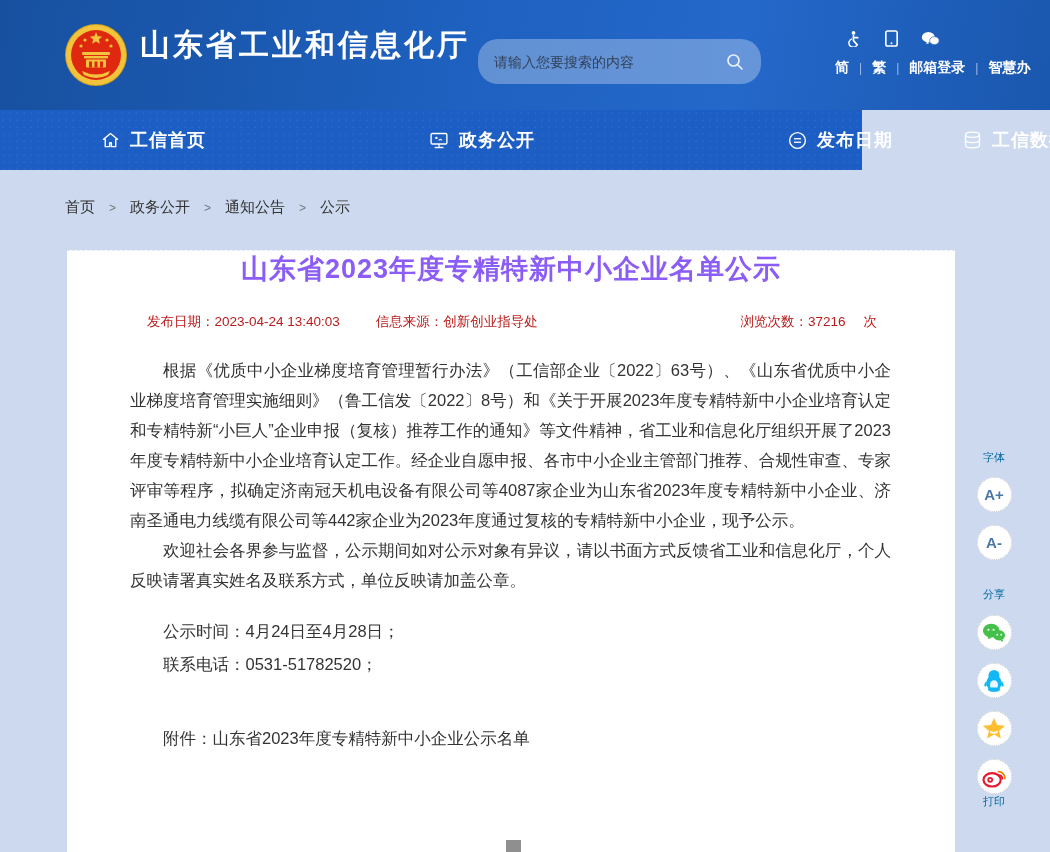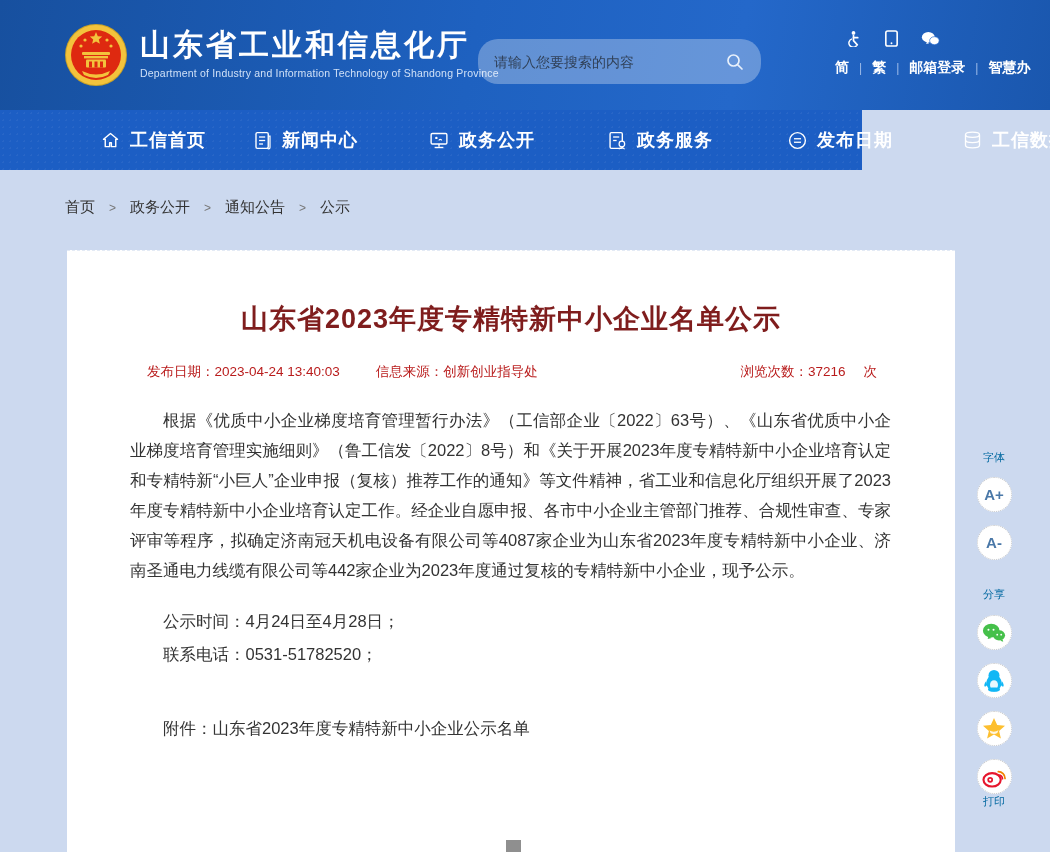--- a/index.html
+++ b/index.html
@@ -32,22 +32,22 @@
 
   
   .breadcrumb { position:absolute; left:65px; top:198px; display:flex; align-items:center;
     font-size:15px; color:#333; }
   .breadcrumb .crumb { cursor:pointer; }
   .breadcrumb .bsep { color:#777; font-size:12px; margin:0 14px; }
 
   
   .card { position:absolute; left:67px; top:250px; width:888px; height:602px; background:#fff;
     border-top:1px dashed #e3eaf5; }
-  .article-title { margin-top:50px; text-align:center; font-size:27px; font-weight:bold;
-    color:#7f1d1d; letter-spacing:1px; }
+  .article-title { text-align:center; font-size:27px; font-weight:bold;
+    color:#8b5cf6; letter-spacing:1px; }
   .meta { margin:26px 78px 0 80px; display:flex; font-size:13.5px; color:#b91c1c; }
   .meta .m-item { margin-right:36px; }
   .meta .m-right { margin-left:auto; margin-right:0; }
   .meta .views-unit { margin-left:18px; }
   .body-text { margin:24px 64px 0 63px; font-size:16.5px; color:#333; line-height:30px;
     text-align:justify; }
   .body-text p { text-indent:2em; }
   .contact { margin:20px 64px 0 63px; font-size:16.5px; color:#333; line-height:33px; }
   .contact div { text-indent:2em; }
   .attachment { margin:47px 64px 0 63px; font-size:16.5px; color:#333; text-indent:2em; cursor:pointer; }
@@ -78,21 +78,20 @@
     <rect x="18" y="29" width="28" height="3" rx="1" fill="#f3c33c"></rect>
     <rect x="20" y="33" width="24" height="2.4" fill="#f3c33c"></rect>
     <rect x="22" y="36.5" width="20" height="8" rx="1" fill="#f3c33c"></rect>
     <rect x="25" y="38.5" width="3" height="6" fill="#de2910"></rect>
     <rect x="30.5" y="38.5" width="3" height="6" fill="#de2910"></rect>
     <rect x="36" y="38.5" width="3" height="6" fill="#de2910"></rect>
     <path d="M18 48 Q32 55 46 48 L44 52 Q32 58 20 52 Z" fill="#f3c33c"></path>
   </svg>
   <div class="site-name">
     <div class="site-title" data-interactable="false">山东省工业和信息化厅</div>
-    <div class="site-sub" data-interactable="false">Department of Industry and Information Technology of Shandong Province</div>
   </div>
 
   <div class="search-box" data-interactable="true">
     <input type="text" data-interactable="true" placeholder="请输入您要搜索的内容" style="">
     <svg width="20" height="20" viewBox="0 0 20 20" data-interactable="true">
       <circle cx="8.5" cy="8.5" r="5.5" fill="none" stroke="#e8f0fb" stroke-width="1.7"></circle>
       <line x1="12.8" y1="12.8" x2="17" y2="17" stroke="#e8f0fb" stroke-width="1.7" stroke-linecap="round"></line>
     </svg>
   </div>
 
@@ -126,49 +125,29 @@
   </div>
 </div>
 
 <div class="nav" data-interactable="false">
   <div class="nav-item" style="left:100px" data-interactable="true">
     <svg width="21" height="21" viewBox="0 0 24 24" data-interactable="false">
       <path d="M12 4 4 10.5h2V19h5v-4.5h2V19h5v-8.5h2z" fill="none" stroke="#fff" stroke-width="1.6" stroke-linejoin="round"></path>
     </svg>
     <span data-interactable="false">工信首页</span>
   </div>
-  <div class="nav-item" style="left:253px" data-interactable="true">
-    <svg width="20" height="21" viewBox="0 0 22 24" data-interactable="false">
-      <rect x="3" y="3" width="14" height="18" rx="1.5" fill="none" stroke="#fff" stroke-width="1.6"></rect>
-      <line x1="6.5" y1="8" x2="13.5" y2="8" stroke="#fff" stroke-width="1.5"></line>
-      <line x1="6.5" y1="12" x2="13.5" y2="12" stroke="#fff" stroke-width="1.5"></line>
-      <line x1="6.5" y1="16" x2="11" y2="16" stroke="#fff" stroke-width="1.5"></line>
-      <path d="M17 7h2v13a1.5 1.5 0 0 1-3 0" fill="none" stroke="#fff" stroke-width="1.4"></path>
-    </svg>
-    <span data-interactable="false">新闻中心</span>
-  </div>
   <div class="nav-item" style="left:428px" data-interactable="true">
     <svg width="22" height="21" viewBox="0 0 24 24" data-interactable="false">
       <rect x="3" y="4" width="18" height="12" rx="1.5" fill="none" stroke="#fff" stroke-width="1.6"></rect>
       <circle cx="9" cy="9" r="1.4" fill="#fff"></circle>
       <path d="M12 12c0-1.8 3-1.8 3 0" stroke="#fff" stroke-width="1.3" fill="none"></path>
       <line x1="12" y1="16" x2="12" y2="19" stroke="#fff" stroke-width="1.6"></line>
       <line x1="7" y1="20" x2="17" y2="20" stroke="#fff" stroke-width="1.6"></line>
     </svg>
     <span data-interactable="false">政务公开</span>
-  </div>
-  <div class="nav-item" style="left:607px" data-interactable="true">
-    <svg width="21" height="21" viewBox="0 0 24 24" data-interactable="false">
-      <rect x="3.5" y="3" width="14" height="18" rx="1.5" fill="none" stroke="#fff" stroke-width="1.6"></rect>
-      <line x1="7" y1="8" x2="14" y2="8" stroke="#fff" stroke-width="1.5"></line>
-      <line x1="7" y1="12" x2="11" y2="12" stroke="#fff" stroke-width="1.5"></line>
-      <circle cx="17" cy="16" r="3.2" fill="#1c5ec4" stroke="#fff" stroke-width="1.4"></circle>
-      <path d="M14 22c.4-2 5.6-2 6 0" stroke="#fff" stroke-width="1.4" fill="none"></path>
-    </svg>
-    <span data-interactable="false">政务服务</span>
   </div>
   <div class="nav-item" style="left:787px" data-interactable="true">
     <svg width="21" height="21" viewBox="0 0 24 24" data-interactable="false">
       <circle cx="12" cy="12" r="9" fill="none" stroke="#fff" stroke-width="1.6"></circle>
       <line x1="8" y1="10" x2="16" y2="10" stroke="#fff" stroke-width="1.5"></line>
       <line x1="8" y1="14" x2="16" y2="14" stroke="#fff" stroke-width="1.5"></line>
     </svg>
     <span data-interactable="false">发布日期</span>
   </div>
   <div class="nav-item" style="left:962px" data-interactable="true">
@@ -201,20 +180,21 @@
     <div class="m-item" data-interactable="false">
       <span>信息来源：</span><span>创新创业指导处</span>
     </div>
     <div class="m-item m-right" data-interactable="false">
       <span>浏览次数：</span><span>37216</span><span class="views-unit">次</span>
     </div>
   </div>
 
   <div class="body-text" data-interactable="false">
     <p data-interactable="false">根据《优质中小企业梯度培育管理暂行办法》（工信部企业〔2022〕63号）、《山东省优质中小企业梯度培育管理实施细则》（鲁工信发〔2022〕8号）和《关于开展2023年度专精特新中小企业培育认定和专精特新“小巨人”企业申报（复核）推荐工作的通知》等文件精神，省工业和信息化厅组织开展了2023年度专精特新中小企业培育认定工作。经企业自愿申报、各市中小企业主管部门推荐、合规性审查、专家评审等程序，拟确定济南冠天机电设备有限公司等4087家企业为山东省2023年度专精特新中小企业、济南圣通电力线缆有限公司等442家企业为2023年度通过复核的专精特新中小企业，现予公示。</p>
+    <p data-interactable="false">欢迎社会各界参与监督，公示期间如对公示对象有异议，请以书面方式反馈省工业和信息化厅，个人反映请署真实姓名及联系方式，单位反映请加盖公章。</p>
   </div>
 
   <div class="contact" data-interactable="false">
     <div data-interactable="false">公示时间：4月24日至4月28日；</div>
     <div data-interactable="false">联系电话：0531-51782520；</div>
   </div>
 
   <div class="attachment" data-interactable="true">附件：山东省2023年度专精特新中小企业公示名单</div>
 </div>
 

